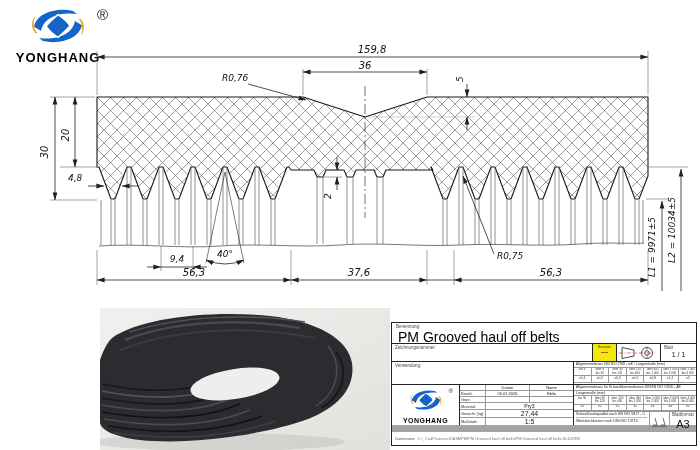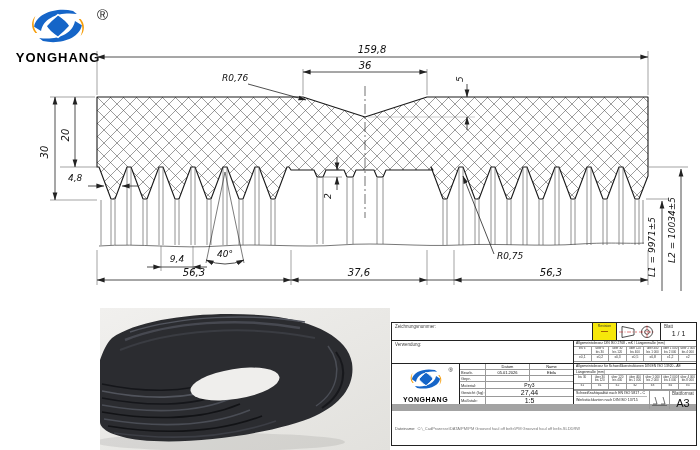--- a/index.html
+++ b/index.html
@@ -209,20 +209,24 @@
         <path d="M2,104 C48,112 100,113 140,96" stroke="#121316"></path>
         <path d="M4,111 C52,119 106,120 150,102" stroke="#4a4d55"></path>
         <path d="M8,118 C58,126 114,126 162,108" stroke="#121316"></path>
         <path d="M14,125 C66,132 124,131 176,113" stroke="#3c3e45"></path>
       </g>
       <ellipse cx="135" cy="76" rx="45" ry="15" transform="rotate(-9 135 76)" fill="#efeeec"></ellipse>
     </svg>
   </div>
 
   <div class="abs tb">
+    <div class="tb-r1">
+      <span class="lbl">Benennung:</span>
+      <div class="tb-title">PM Grooved haul off belts</div>
+    </div>
 
     <div class="tb-r2">
       <div class="c-zn">
         <span class="lbl">Zeichnungsnummer:</span>
       </div>
       <div class="c-rev">
         <span class="lbl">Revision</span>
         <div class="rev-dash">—</div>
       </div>
       <div class="c-proj">

